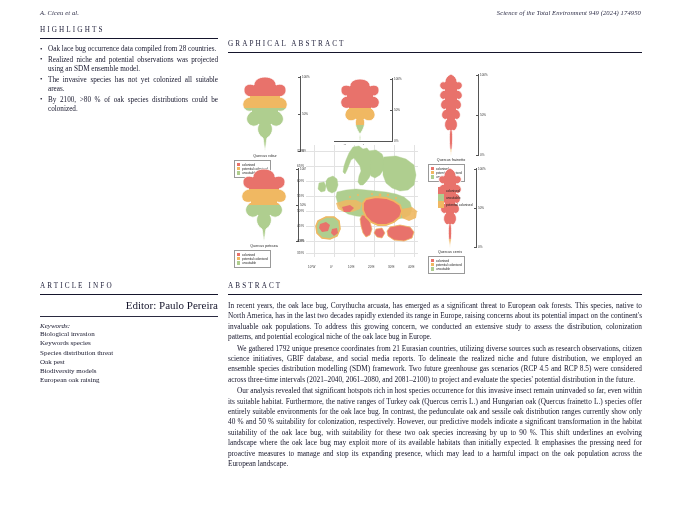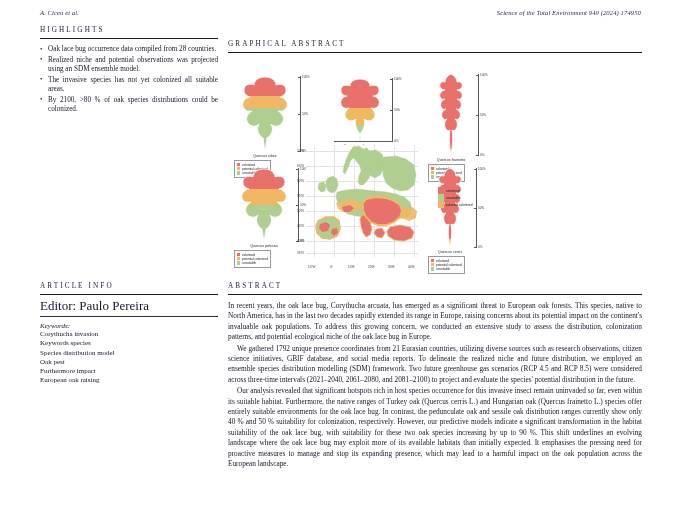--- a/index.html
+++ b/index.html
@@ -41,21 +41,21 @@
     font-size: 7.2px; line-height: 9.2px; text-align: justify;
     color: #16162c; hyphens: auto;
   }
   ul.hl li::before {
     content: "\2022"; position: absolute; left: 0; top: -0.5px;
     font-size: 7px; color: #16162c;
   }
 
   
   .ai-wrap { position: absolute; left: 40px; top: 282px; width: 178px; }
-  .editor { font-size: 13px; line-height: 9.5px; color: #16162c; margin: 0; }
+  .editor { font-size: 11px; line-height: 9.5px; color: #16162c; margin: 0; text-align: right; }
   .kw-head { font-size: 7px; font-style: italic; color: #16162c; margin: 0 0 0.5px 0; }
   .kw { font-size: 7px; line-height: 9.3px; color: #16162c; margin: 0; }
 
   
   .abs-wrap { position: absolute; left: 228px; top: 282px; width: 414px; }
   .abs-p {
     font-size: 7.3px; line-height: 10.4px; text-align: justify;
     color: #16162c; margin: 0 0 0 0; hyphens: auto;
   }
   .abs-p + .abs-p { text-indent: 9px; margin-top: 1px; }
@@ -530,25 +530,25 @@
       </div>
     </div>
   </div>
 
   <div class="ai-wrap">
     <div class="sect-title">ARTICLE INFO</div>
     <div class="rule"></div>
     <p class="editor">Editor: Paulo Pereira</p>
     <div class="rule-thin"></div>
     <p class="kw-head">Keywords:</p>
-    <p class="kw">Corythucha invasion</p>
+    <p class="kw">Biological invasion</p>
     <p class="kw">Keywords species</p>
-    <p class="kw">Species distribution model</p>
+    <p class="kw">Species distribution threat</p>
     <p class="kw">Oak pest</p>
-    <p class="kw">Furthermore impact</p>
+    <p class="kw">Biodiversity models</p>
     <p class="kw">European oak raising</p>
   </div>
 
   <div class="abs-wrap">
     <div class="sect-title">ABSTRACT</div>
     <div class="rule"></div>
     <p class="abs-p">In recent years, the oak lace bug, Corythucha arcuata, has emerged as a significant threat to European oak forests. This species, native to North America, has in the last two decades rapidly extended its range in Europe, raising concerns about its potential impact on the continent's invaluable oak populations. To address this growing concern, we conducted an extensive study to assess the distribution, colonization patterns, and potential ecological niche of the oak lace bug in Europe.</p>
     <p class="abs-p">We gathered 1792 unique presence coordinates from 21 Eurasian countries, utilizing diverse sources such as research observations, citizen science initiatives, GBIF database, and social media reports. To delineate the realized niche and future distribution, we employed an ensemble species distribution modelling (SDM) framework. Two future greenhouse gas scenarios (RCP 4.5 and RCP 8.5) were considered across three-time intervals (2021–2040, 2061–2080, and 2081–2100) to project and evaluate the species' potential distribution in the future.</p>
     <p class="abs-p">Our analysis revealed that significant hotspots rich in host species occurrence for this invasive insect remain uninvaded so far, even within its suitable habitat. Furthermore, the native ranges of Turkey oak (Quercus cerris L.) and Hungarian oak (Quercus frainetto L.) species offer entirely suitable environments for the oak lace bug. In contrast, the pedunculate oak and sessile oak distribution ranges currently show only 40 % and 50 % suitability for colonization, respectively. However, our predictive models indicate a significant transformation in the habitat suitability of the oak lace bug, with suitability for these two oak species increasing by up to 90 %. This shift underlines an evolving landscape where the oak lace bug may exploit more of its available habitats than initially expected. It emphasises the pressing need for proactive measures to manage and stop its expanding presence, which may lead to a harmful impact on the oak population across the European landscape.</p>
   </div>

